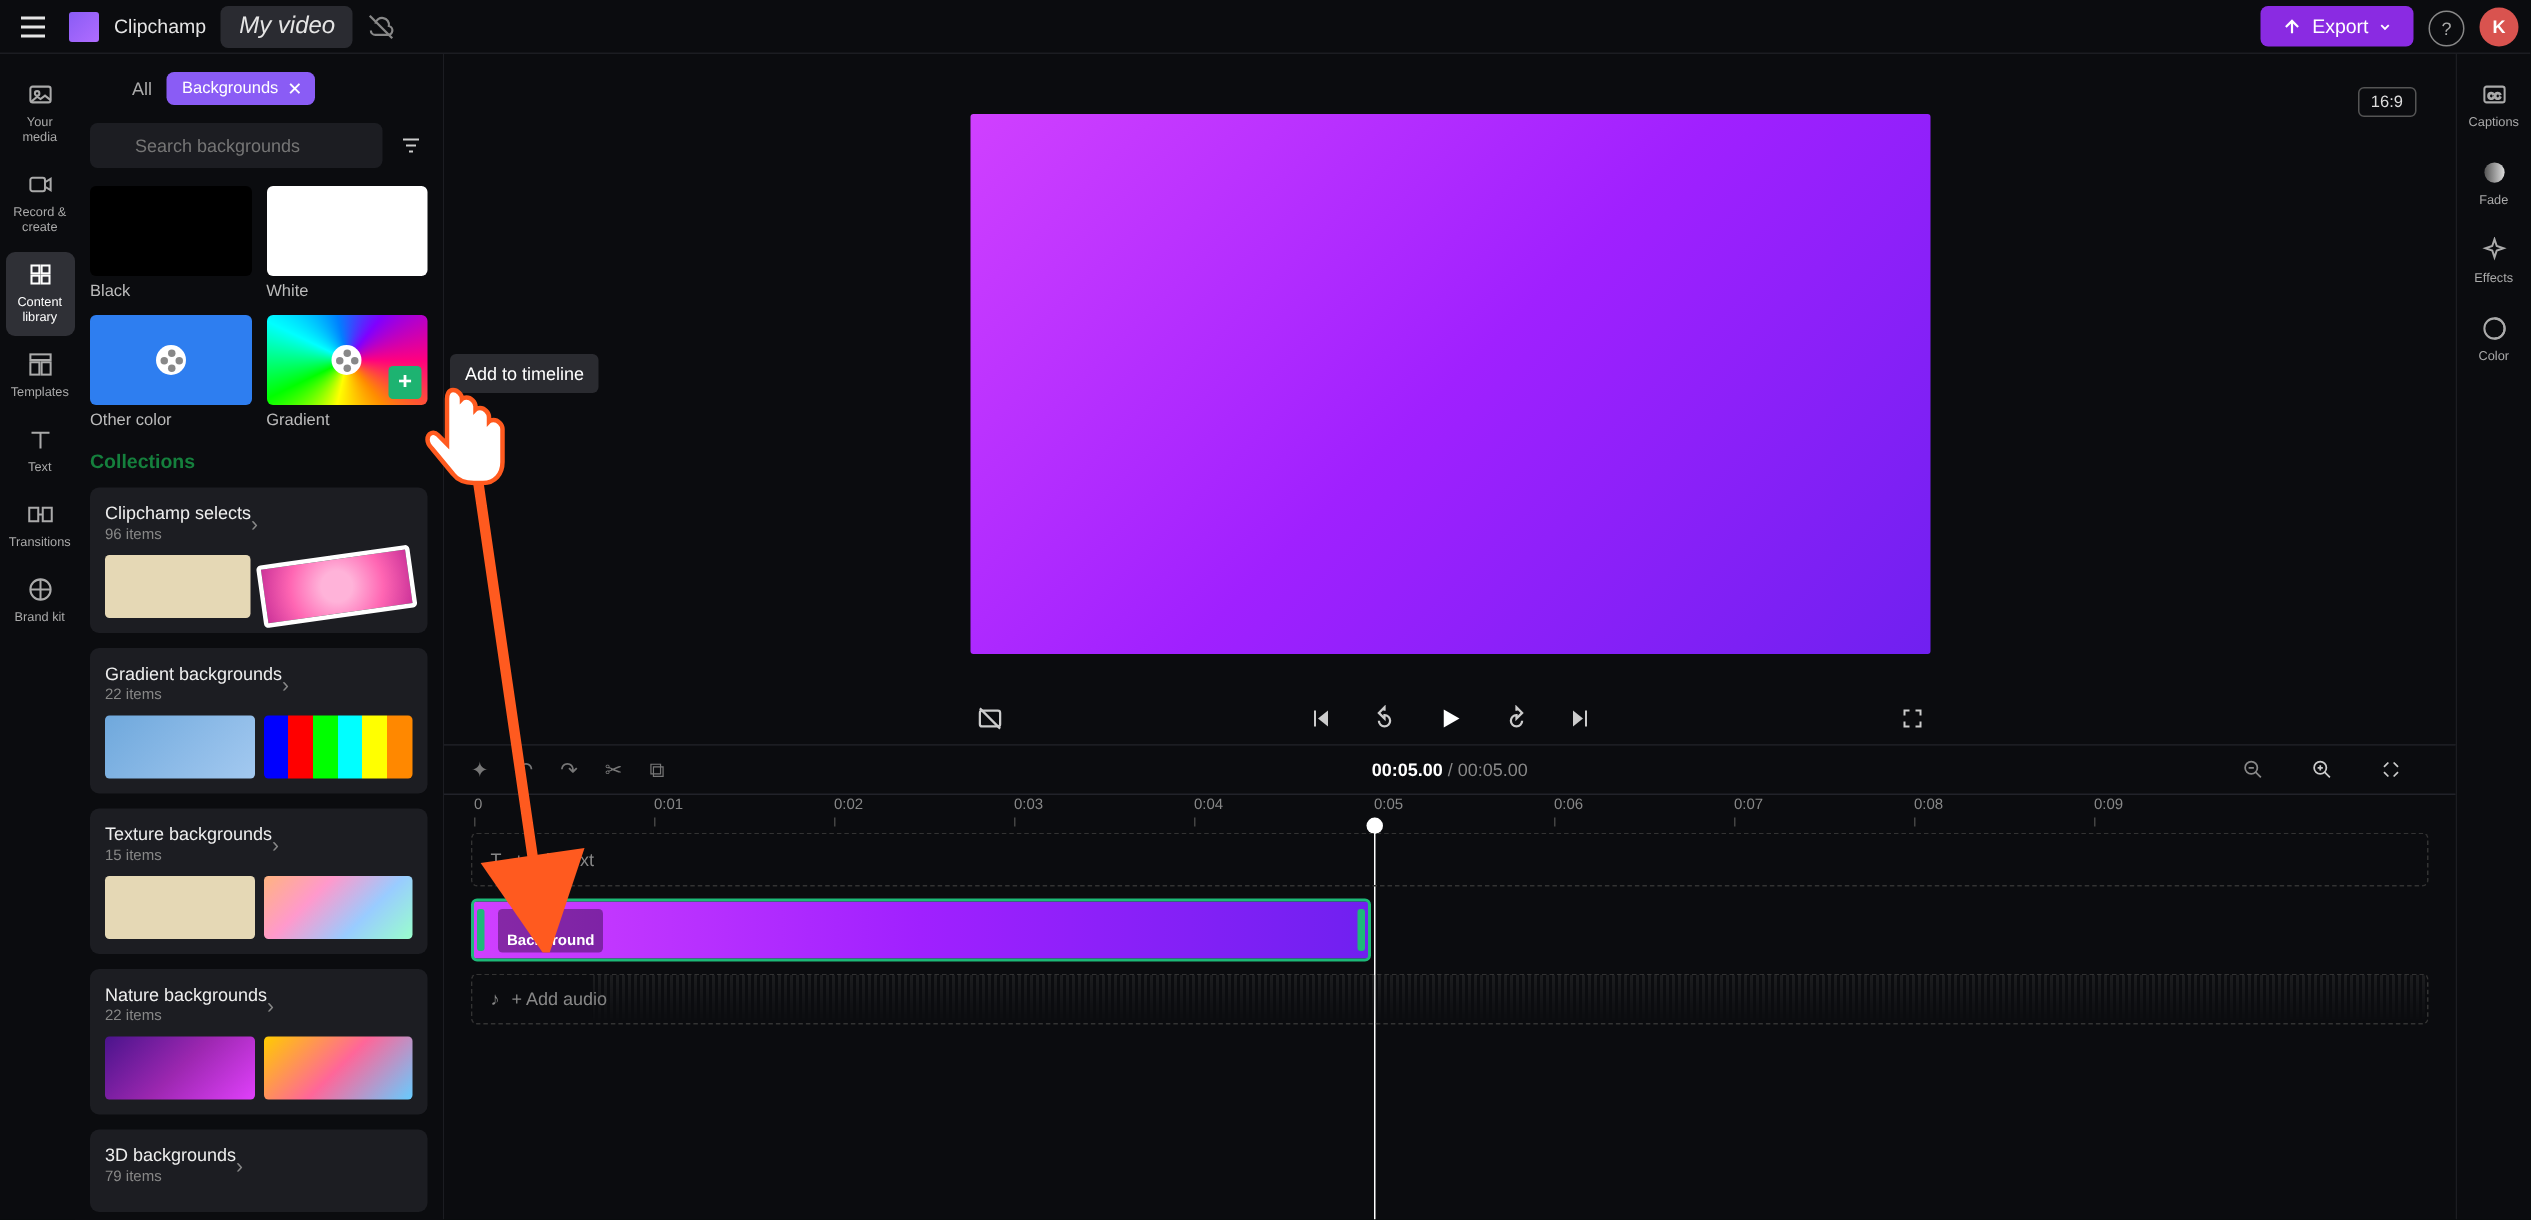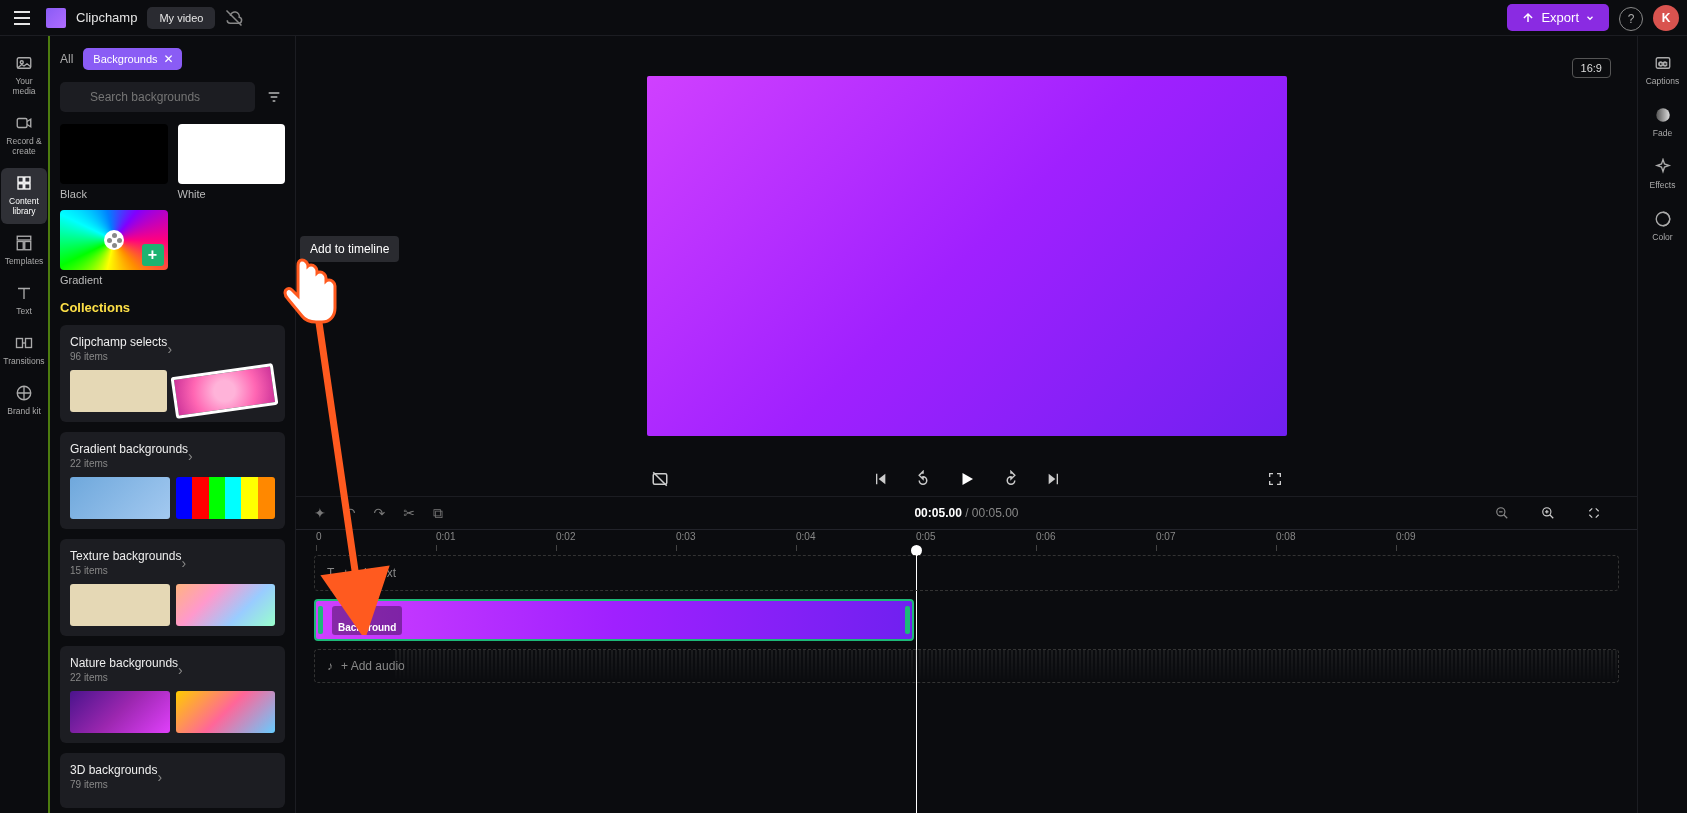--- a/index.html
+++ b/index.html
@@ -5,38 +5,38 @@
 * { margin: 0; padding: 0; box-sizing: border-box; font-family: -apple-system, BlinkMacSystemFont, 'Segoe UI', sans-serif; }
 body { background: #0b0c0f; color: #e5e5e5; overflow: hidden; width: 1687px; height: 813px; position: relative; }
 
 
 .topbar { height: 36px; background: #0b0c0f; display: flex; align-items: center; padding: 0 8px; justify-content: space-between; border-bottom: 1px solid #1c1d22; }
 .topbar-left { display: flex; align-items: center; gap: 10px; }
 .hamburger { width: 28px; height: 28px; display: flex; flex-direction: column; justify-content: center; gap: 4px; cursor: pointer; padding: 6px; }
 .hamburger span { height: 2px; background: #e5e5e5; display: block; }
 .logo { width: 20px; height: 20px; background: linear-gradient(135deg, #8a5cf5, #b06cff); border-radius: 2px; }
 .app-name { font-size: 13px; color: #e5e5e5; }
-.project-name { background: #2a2b31; color: #e5e5e5; font-size: 11px; padding: 5px 12px; border-radius: 5px; }
+.project-name { background: #2a2b31; color: #e5e5e5; font-size: 16px; padding: 5px 12px; border-radius: 5px; font-style: italic; }
 .cloud-icon { color: #888; font-size: 16px; }
 .topbar-right { display: flex; align-items: flex-end; gap: 10px; }
 .export-btn { background: #8a2be2; color: #fff; border: none; padding: 6px 14px; border-radius: 5px; font-size: 13px; display: flex; align-items: center; gap: 6px; font-weight: 500; cursor: pointer; }
 .help-icon { width: 24px; height: 24px; border: 1.5px solid #888; border-radius: 50%; display: flex; align-items: center; justify-content: center; font-size: 12px; color: #aaa; cursor: pointer; }
 .avatar { width: 26px; height: 26px; background: #d9534f; border-radius: 50%; display: flex; align-items: center; justify-content: center; font-size: 12px; color: #fff; font-weight: 600; }
 
 
-.leftnav { position: absolute; top: 36px; left: 0; width: 54px; bottom: 0; background: #0b0c0f; display: flex; flex-direction: column; align-items: center; padding-top: 12px; gap: 4px; border-right: 6px solid #4d7c0f; }
+.leftnav { position: absolute; top: 36px; left: 0; width: 54px; bottom: 0; background: #0b0c0f; display: flex; flex-direction: column; align-items: center; padding-top: 12px; gap: 4px; border-right: 1px solid #4d7c0f; }
 .nav-item { width: 46px; padding: 6px 2px 8px; display: flex; flex-direction: column; align-items: center; gap: 4px; cursor: pointer; color: #aaa; font-size: 8.5px; text-align: center; border-radius: 6px; }
 .nav-item.active { background: #2f3036; color: #fff; }
 .nav-icon { width: 18px; height: 18px; }
 
 
 .sidebar { position: absolute; top: 36px; left: 50px; width: 246px; bottom: 0; background: #0b0c0f; padding: 12px 10px; overflow-y: auto; border-right: 1px solid #1c1d22; }
 .sidebar::-webkit-scrollbar { width: 6px; }
 .sidebar::-webkit-scrollbar-thumb { background: #3a3b40; border-radius: 3px; }
-.tabs-row { display: flex; align-items: center; gap: 10px; margin-bottom: 12px; }
+.tabs-row { display: flex; align-items: center; gap: 10px; margin-bottom: 12px; margin-left: 28px; }
 .tab-all { font-size: 12px; color: #aaa; cursor: pointer; }
 .tab-chip { background: #8a5cf5; color: #fff; font-size: 11px; padding: 4px 8px 4px 10px; border-radius: 5px; display: flex; align-items: center; gap: 6px; }
 .chip-close { font-size: 12px; cursor: pointer; }
 .search-row { display: flex; gap: 8px; margin-bottom: 12px; }
 .search-box { flex: 1; background: #1c1d22; border: none; border-radius: 5px; color: #aaa; padding: 8px 10px 8px 30px; font-size: 12px; position: relative; }
 .search-wrap { position: relative; flex: 1; }
 .search-wrap::before { content: "🔍"; position: absolute; left: 8px; top: 7px; font-size: 12px; color: #888; filter: grayscale(1); }
 .filter-btn { width: 32px; background: transparent; border: none; color: #ccc; cursor: pointer; display:flex; align-items:center; justify-content:center; }
 
 .bg-grid { display: grid; grid-template-columns: 1fr 1fr; gap: 10px; margin-bottom: 14px; }
@@ -45,21 +45,21 @@
 .bg-label { font-size: 11px; color: #bbb; }
 .thumb-black { background: #000; }
 .thumb-white { background: #fff; }
 .thumb-blue { background: #2e7ef0; }
 .thumb-rainbow { background: conic-gradient(from 90deg, #ff0080, #ff8c00, #ffff00, #00ff00, #00ffff, #0080ff, #8000ff, #ff0080); }
 .palette-icon { width: 20px; height: 20px; background: #fff; border-radius: 50%; position: relative; }
 .palette-icon::after { content: ""; position: absolute; width: 5px; height: 5px; border-radius: 50%; background: #888; top: 3px; left: 8px; box-shadow: -5px 5px 0 #888, 5px 5px 0 #888, 0 10px 0 #888; }
 .add-btn { position: absolute; right: 4px; bottom: 4px; width: 22px; height: 22px; background: #1db371; border-radius: 3px; display: flex; align-items: center; justify-content: center; color: #fff; font-size: 16px; font-weight: bold; }
 .tooltip { position: absolute; left: 300px; top: 236px; background: #2a2b30; color: #fff; font-size: 12px; padding: 6px 10px; border-radius: 4px; white-space: nowrap; z-index: 50; }
 
-.section-title { font-size: 13px; font-weight: 700; color: #fde047; margin-bottom: 10px; }
+.section-title { font-size: 13px; font-weight: 700; color: #15803d; margin-bottom: 10px; }
 .collection { background: #1c1d22; border-radius: 6px; padding: 10px; margin-bottom: 10px; position: relative; }
 .coll-head { display: flex; justify-content: flex-start; align-items: center; margin-bottom: 8px; cursor: pointer; }
 .coll-title { font-size: 12px; color: #eee; font-weight: 500; }
 .coll-count { font-size: 10px; color: #888; margin-top: 2px; }
 .chev { color: #888; font-size: 14px; }
 .coll-thumbs { display: flex; gap: 6px; }
 .mini-thumb { flex: 1; height: 42px; border-radius: 3px; }
 .mt-tan { background: #e5d8b5; }
 .mt-pink { background: radial-gradient(circle at 50% 50%, #ffb3d9 20%, #ff66b3 60%, #cc3399); border: 3px solid #fff; transform: rotate(-8deg); }
 .mt-bluegrad { background: linear-gradient(135deg, #6fa8dc, #a3c9f0); }
@@ -232,20 +232,26 @@
   </div>
 
   <div class="bg-grid">
     <div class="bg-item">
       <div class="bg-thumb thumb-black"></div>
       <span class="bg-label">Black</span>
     </div>
     <div class="bg-item">
       <div class="bg-thumb thumb-white"></div>
       <span class="bg-label">White</span>
+    </div>
+    <div class="bg-item">
+      <div class="bg-thumb thumb-blue">
+          <span class="palette-icon"></span>
+        </div>
+      <span class="bg-label">Other color</span>
     </div>
     <div class="bg-item">
       <div class="bg-thumb thumb-rainbow">
         <span class="palette-icon"></span>
         <div class="add-btn">+</div>
       </div>
       <span class="bg-label">Gradient</span>
     </div>
   </div>
 

